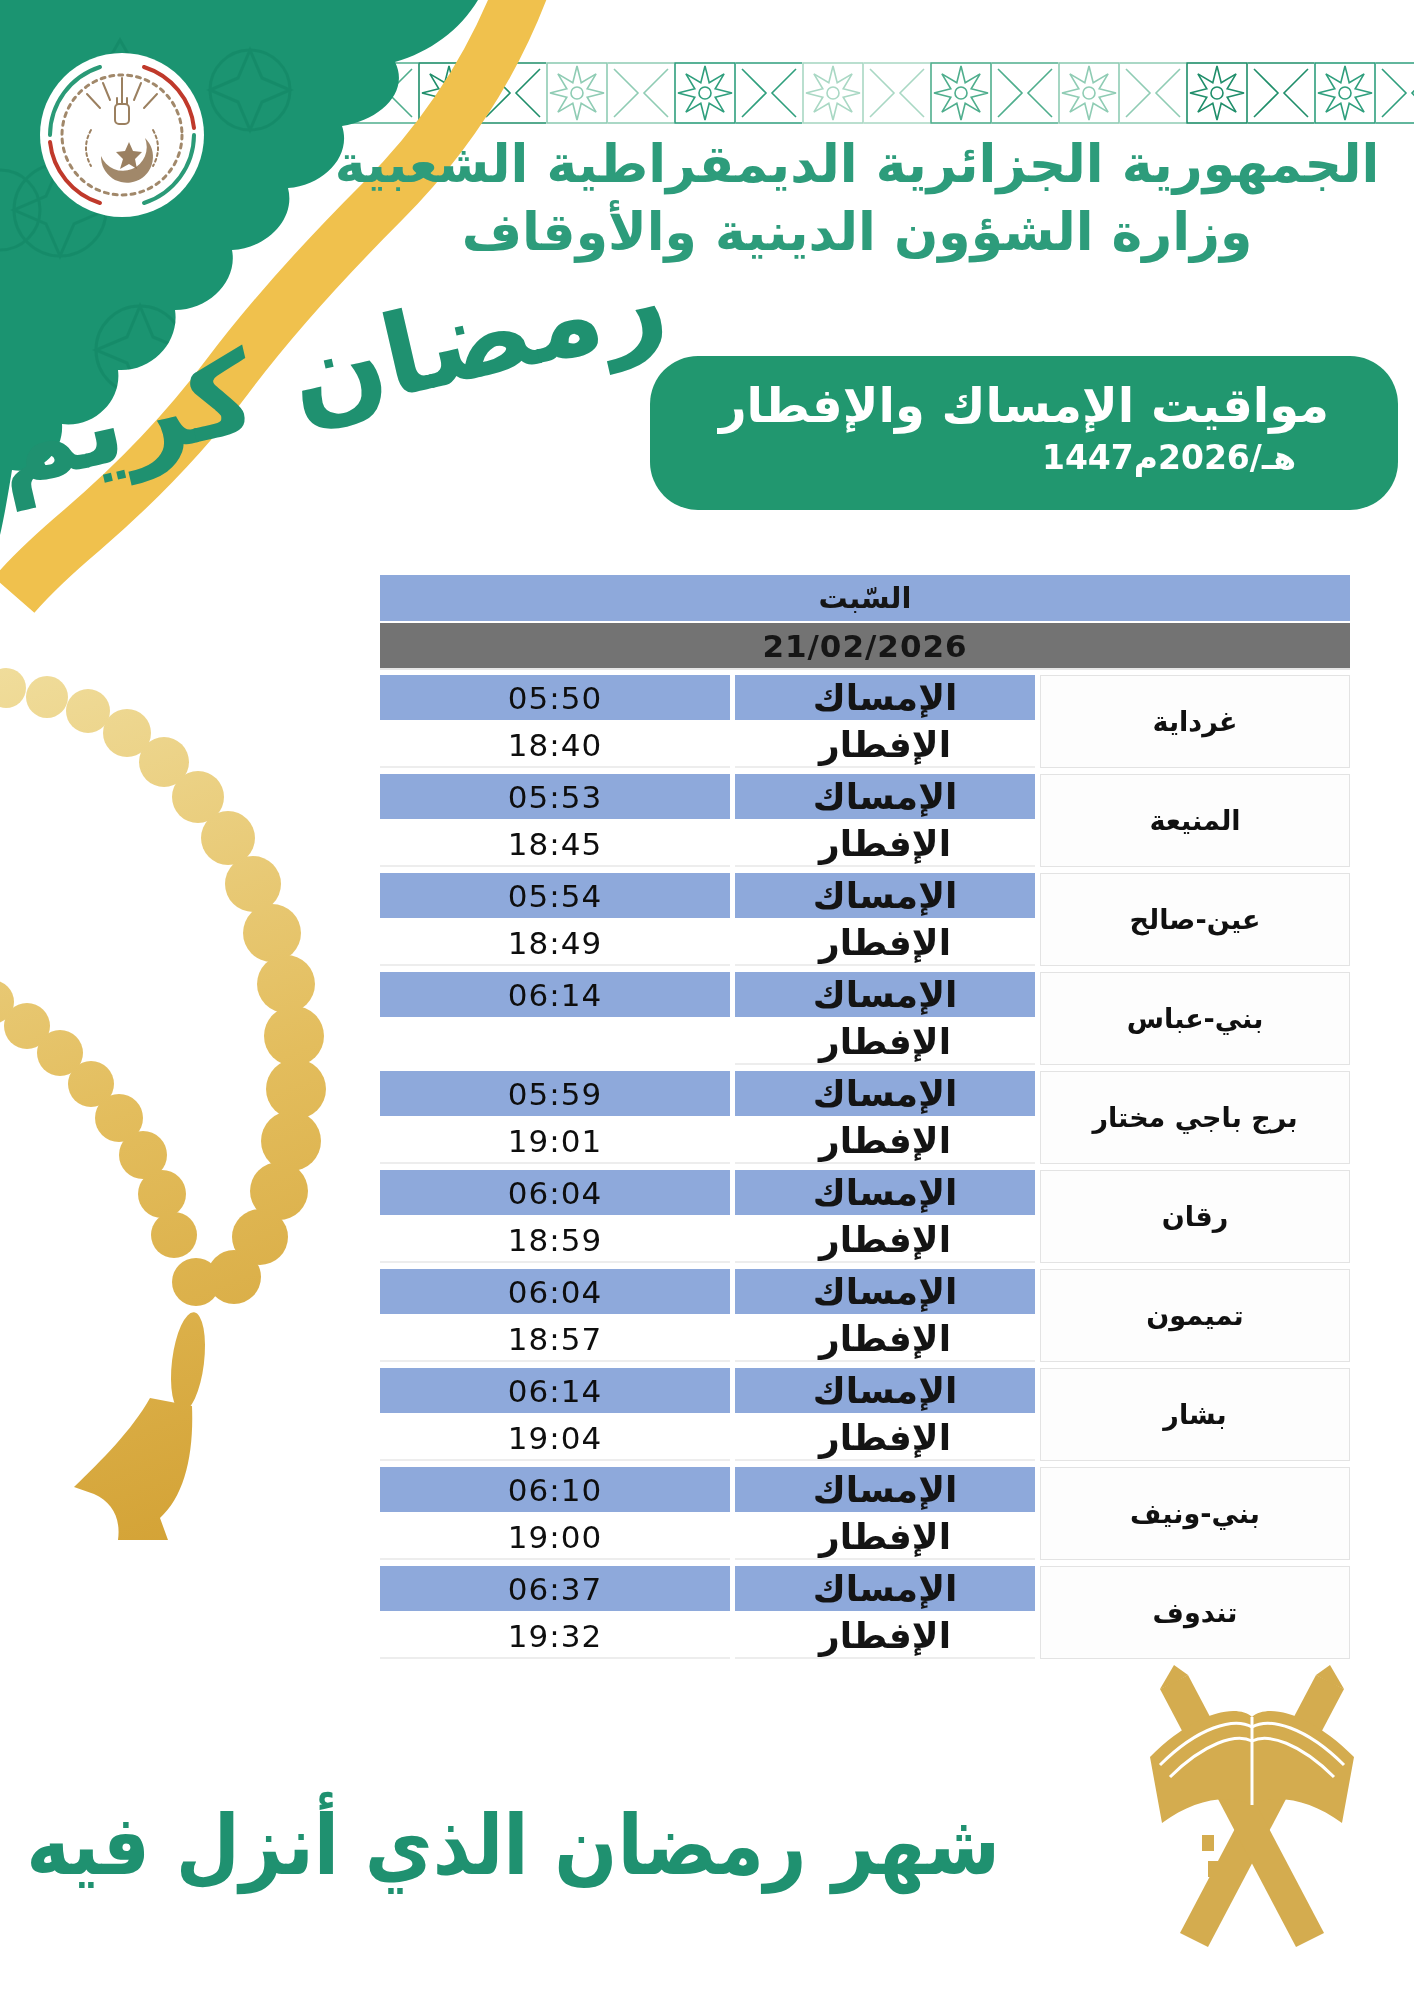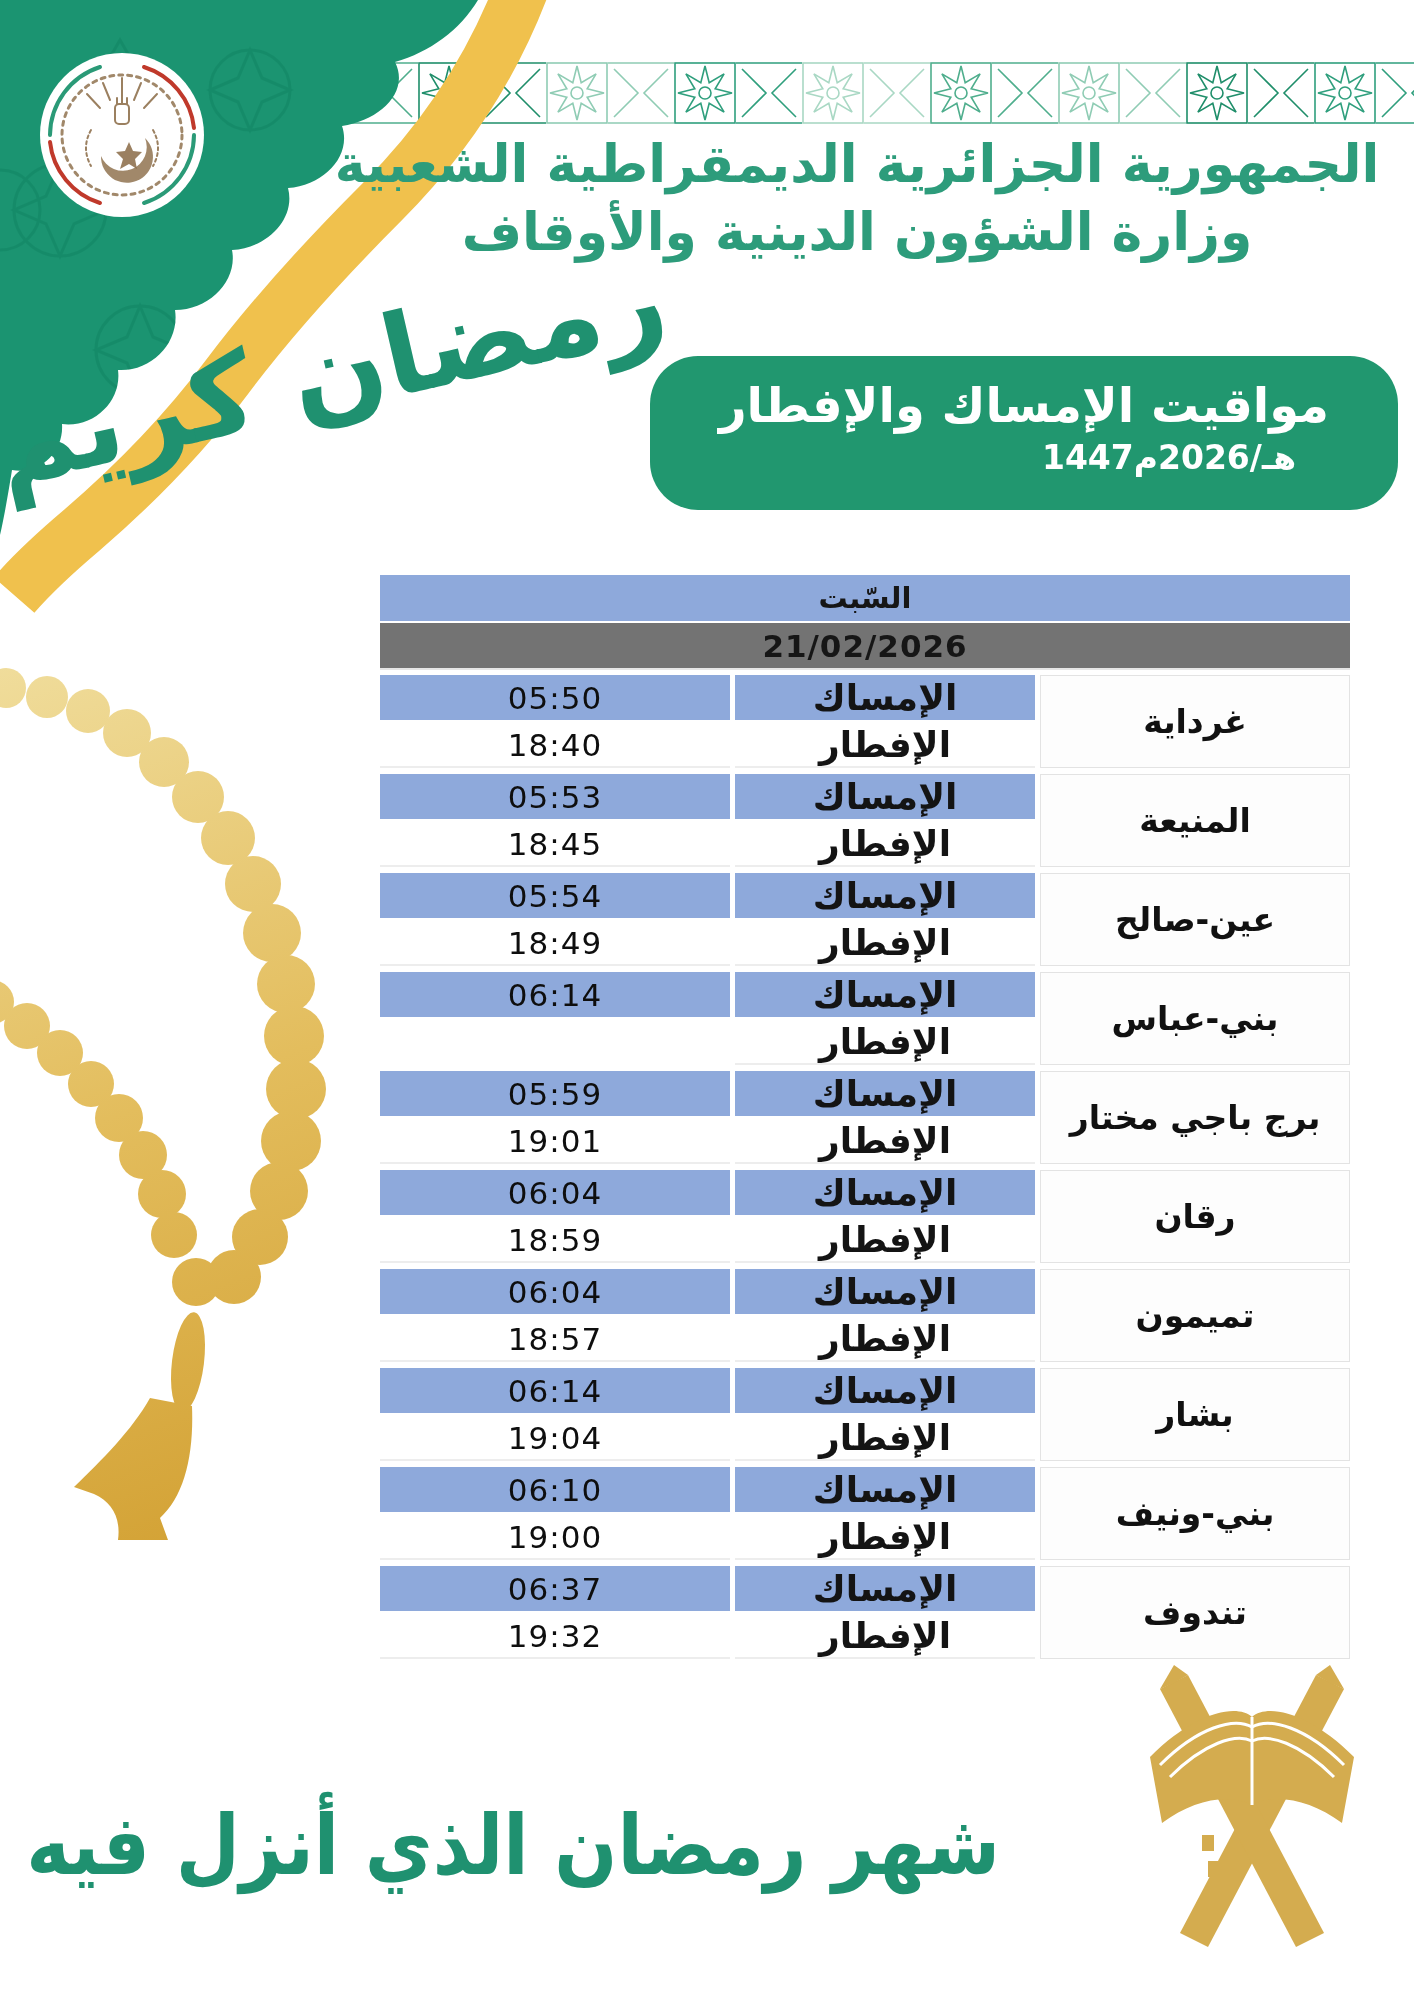--- a/index.html
+++ b/index.html
@@ -53,21 +53,21 @@
   }
   .city-block{
     display:grid; direction:rtl;
     grid-template-columns:310px 300px 350px;  
     grid-template-rows:45px 45px;
     column-gap:5px; row-gap:3px; margin-bottom:6px;
   }
   .cell{ display:flex; align-items:center; justify-content:center; }
   .city-cell{
     grid-row:1 / span 2; background:#fdfdfd; border:1px solid #e3e3e3;
-    font-weight:bold; font-size:33px; color:#111; direction:rtl;
+    font-weight:bold; font-size:27px; color:#111; direction:rtl;
   }
   .imsak-label,.imsak-time{ background:#8ea9db; }
   .iftar-label,.iftar-time{ background:#ffffff; border-bottom:2px solid #ededed; }
   .lbl{ font-weight:bold; font-size:36px; color:#141414; direction:rtl; }
   .tm{ font-weight:normal; font-size:31px; color:#0e0e0e; direction:ltr; letter-spacing:1px; }
 
   
   #footer-verse{
     left:40px; top:1760px; width:960px; text-align:center; direction:rtl;
     color:#1f9170; font-weight:bold; font-size:74px; line-height:170px;

